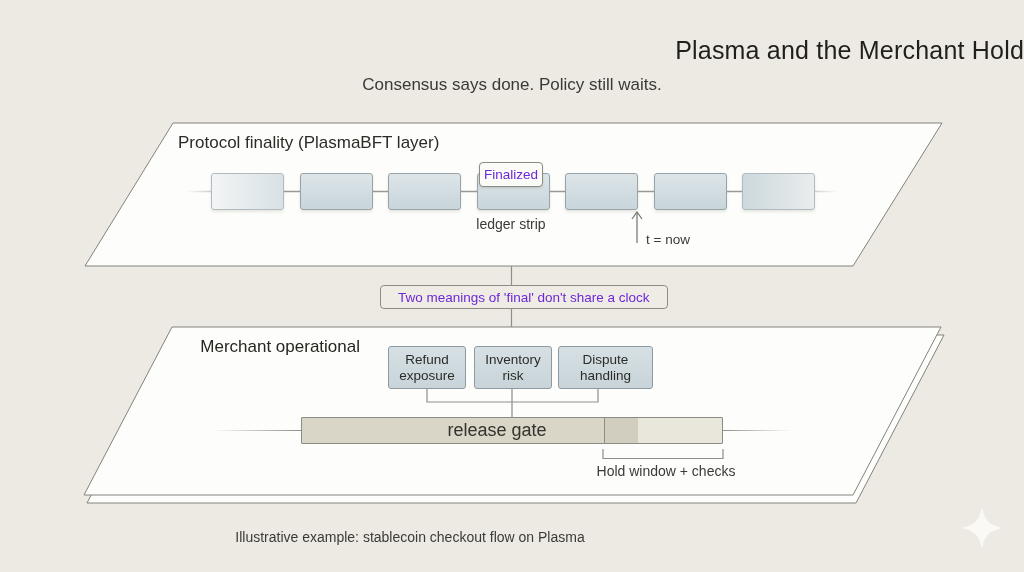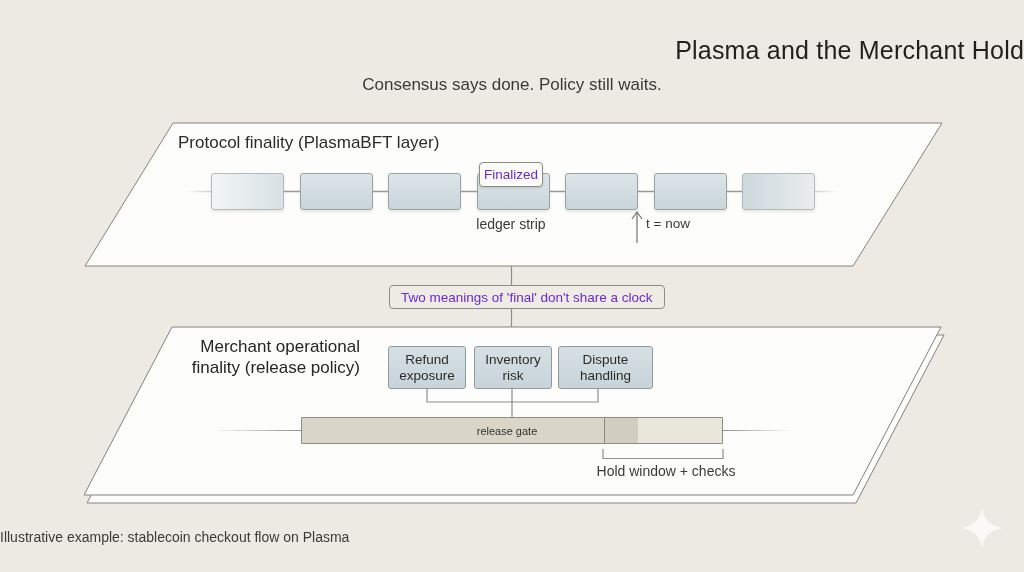--- a/index.html
+++ b/index.html
@@ -70,25 +70,25 @@
     left:479px;top:162px;width:64px;height:25px;
     background:#fbfbf8;
     box-shadow:0 1px 2px rgba(110,110,100,.25);
     z-index:5;
   }
   .ledger-label{
     left:446px;top:216px;width:130px;
     text-align:center;font-size:14px;color:#3b3b36;
   }
   .now-label{
-    left:646px;top:216px;
+    left:646px;top:232px;
     font-size:13.5px;color:#3b3b36;white-space:nowrap;
   }
   .bridge-badge{
-    left:389px;top:285px;height:24px;padding:0 11px;
+    left:380px;top:285px;height:24px;padding:0 17px;
     background:#efece5;
     z-index:5;
   }
   
   .risk-box{
     position:absolute;top:346px;height:43px;
     box-sizing:border-box;
     border:1px solid #8f9a9e;border-radius:3px;
     background:linear-gradient(180deg,#d6e0e4 0%,#c8d4da 100%);
     display:flex;align-items:center;justify-content:center;
@@ -105,33 +105,33 @@
     box-sizing:border-box;
     border:1px solid #8c8c85;border-radius:1px;
     display:flex;
     background:#d9d5c7;
   }
   .gate-seg{height:100%;box-sizing:border-box;}
   .gate-seg.left{width:302px;background:#d9d5c7;}
   .gate-seg.mid{width:34px;background:#d2cebf;border-left:1px solid #8c8c85;}
   .gate-seg.right{flex:1;background:#e9e6dc;}
   .gate-text{
-    left:296px;top:417px;width:422px;height:27px;
+    left:286px;top:417px;width:422px;height:27px;
     display:flex;align-items:center;justify-content:center;
-    font-size:11px;color:#33332e;
+    font-size:18px;color:#33332e;
     z-index:4;
   }
   .hold-label{
     left:576px;top:463px;width:180px;
     text-align:center;
     font-size:14px;color:#3b3b36;
   }
   .caption{
     left:0;top:529px;width:820px;
-    text-align:left;
+    text-align:center;
     font-size:14px;color:#3b3b36;
   }
 </style>
 </head>
 <body>
 
 <div class="stage">
 
   <svg class="underlay" width="1024" height="572" viewBox="0 0 1024 572">
     <defs>
@@ -192,21 +192,20 @@
     </div>
 
   <div class="abs badge finalized">Finalized</div>
   <div class="abs ledger-label">ledger strip</div>
   <div class="abs now-label">t = now</div>
 
   <div class="abs badge bridge-badge">Two meanings of 'final' don't share a clock</div>
 
   <div class="abs sheet2-label">
     <div>Merchant operational</div>
-    <div>finality (release policy)</div>
   </div>
 
   <div class="risk-box risk-1">Refund exposure</div>
   <div class="risk-box risk-2">Inventory risk</div>
   <div class="risk-box risk-3">Dispute handling</div>
 
   <div class="abs gate">
     <div class="gate-seg left"></div>
     <div class="gate-seg mid"></div>
     <div class="gate-seg right"></div>

